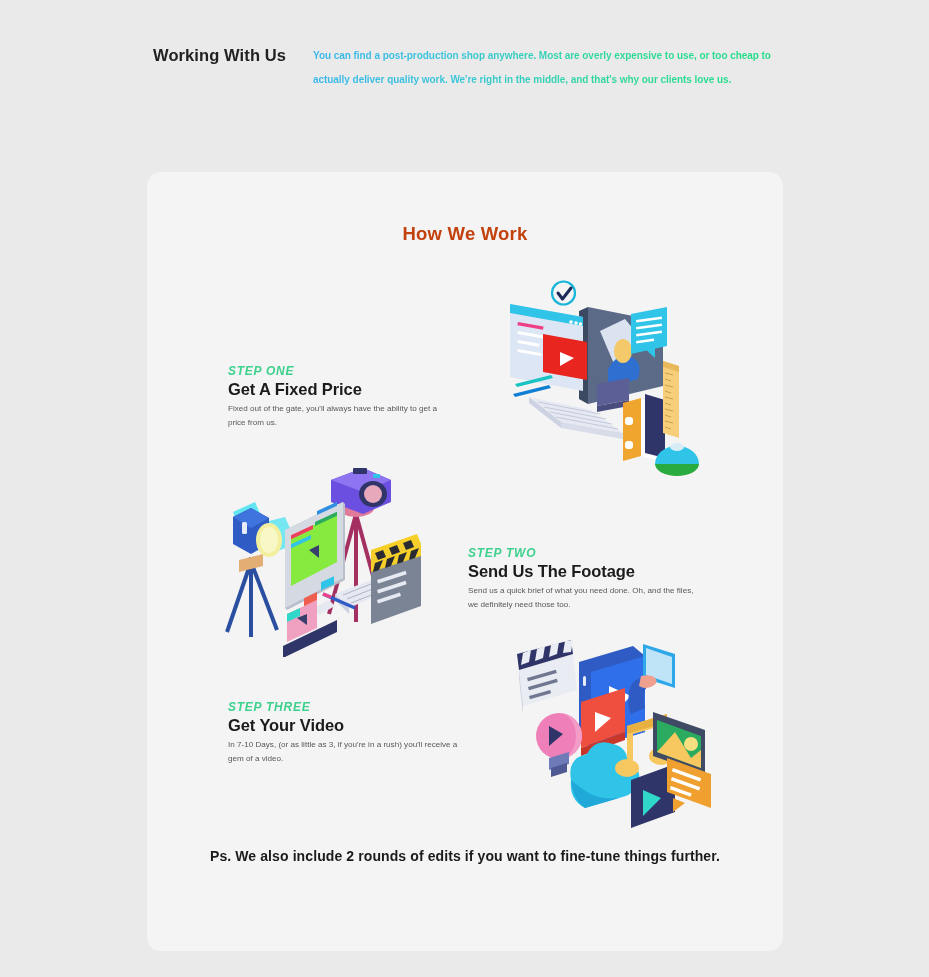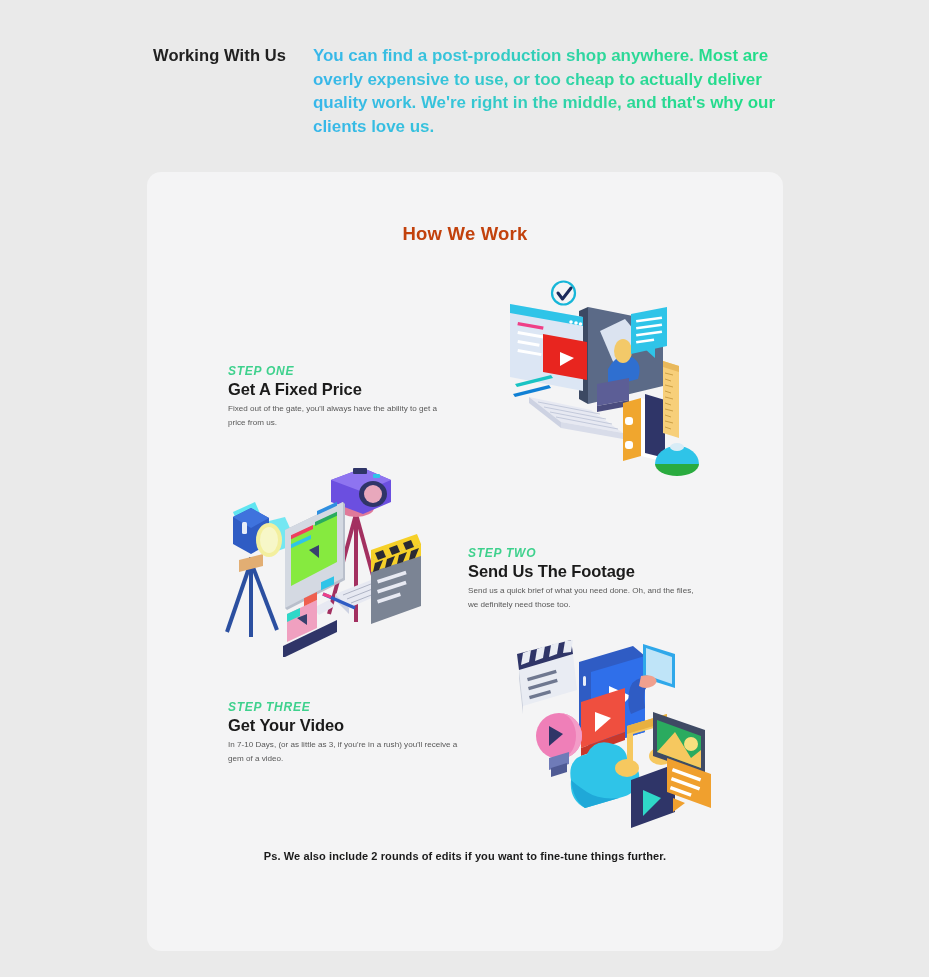--- a/index.html
+++ b/index.html
@@ -13,21 +13,21 @@
 
   
   .intro { position: absolute; left: 153px; top: 44px; width: 640px; display: flex; }
   .intro-title {
     width: 160px; flex: none;
     font-size: 16.5px; font-weight: bold; color: #212121;
     letter-spacing: .1px; line-height: 1.3; padding-top: 1px;
   }
   .intro-body {
     width: 462px;
-    font-size: 17px; font-weight: bold; line-height: 23.5px;
+    font-size: 10px; font-weight: bold; line-height: 23.5px;
     letter-spacing: -.05px;
     background: linear-gradient(92deg, #37b6ea 0%, #35c5d8 32%, #2ed79a 62%, #1fdd86 100%);
     -webkit-background-clip: text; background-clip: text;
     -webkit-text-fill-color: transparent; color: transparent;
   }
 
   
   .card {
     position: absolute; left: 147px; top: 172px;
     width: 636px; height: 779px;
@@ -54,21 +54,21 @@
     letter-spacing: -.1px; margin-bottom: 3px;
   }
   .step-desc { font-size: 8.1px; color: #585858; line-height: 13.5px; }
 
   .step-one   { left: 81px;  top: 192px; width: 225px; }
   .step-two   { left: 321px; top: 364px; width: 232px; margin-top: 10px; }
   .step-three { left: 81px;  top: 528px; width: 230px; }
 
   .closing {
     position: absolute; left: 0; top: 676px; width: 100%;
-    text-align: center; font-size: 11px; font-weight: bold;
+    text-align: center; font-size: 14px; font-weight: bold;
     color: #1b1b1b; line-height: 17px; letter-spacing: .1px;
   }
 
   
   .illus { position: absolute; }
   .illus-1 { left: 358px; top: 104px; width: 220px; height: 220px; }
   .illus-2 { left: 78px;  top: 290px; width: 205px; height: 195px; }
   .illus-3 { left: 368px; top: 468px; width: 205px; height: 195px; }
   .illus svg { display: block; width: 100%; height: 100%; }
 </style>

